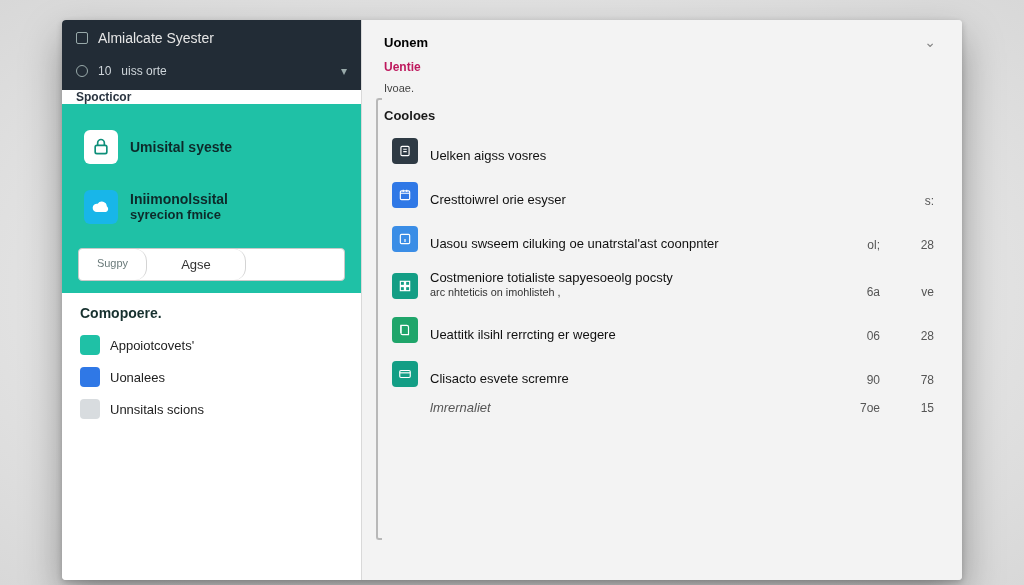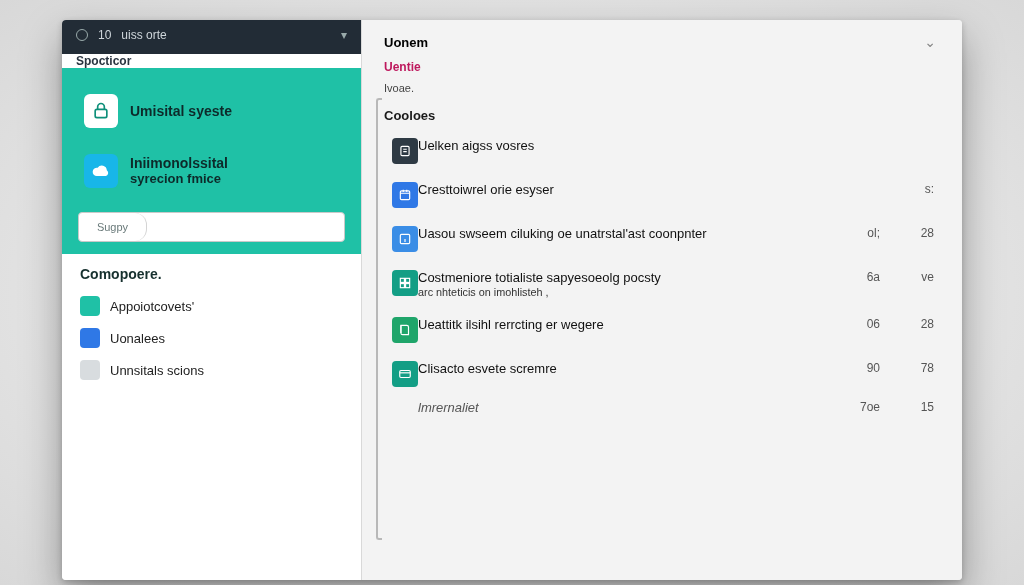--- a/index.html
+++ b/index.html
@@ -143,21 +143,21 @@
   }
   .crumb-row { display:flex; align-items:center; }
   .crumb { font-size:13px; font-weight:700; color:#000000; }
   .chev-small { margin-left:auto; color:#888; font-size:14px; }
   .sub1 { font-size:12px; color:#be185d; margin-top:10px; font-weight:700;}
   .sub2 { font-size:11px; color:#444; margin-top:8px; font-style: normal; }
   .group-title { font-size:13px; color:#1a1a1a; font-weight:700; margin-top:14px; }
 
   .list { margin-top:6px; margin-left:6px; }
   .row {
-    display:flex; align-items:flex-start; 
+    display:flex; align-items:flex-end; gap:12px;
     padding: 9px 2px;
     font-size: 13px; color:#111;
   }
   .row .ic {
     width:26px; height:26px; border-radius:4px;
     display:flex; align-items:center; justify-content:center;
     font-size:15px; color:#fff;
   }
   .ic.dark { background:#2e3a44; }
   .ic.blue { background:#2f78e6; }
@@ -174,20 +174,24 @@
   
   svg { display:block; }
 </style>
 </head>
 <body>
 
 <div class="window">
 
   <aside class="sidebar">
 
+    <div class="titlebar">
+      <span class="chk-icon"></span>
+      <span>Almialcate Syester</span>
+    </div>
 
     <div class="filterbar">
       <span class="radio-icon"></span>
       <span>10</span>
       <span>uiss orte</span>
       <span class="chev">▾</span>
     </div>
 
     <div class="section-header">Spocticor</div>
 
@@ -210,20 +214,21 @@
             </svg>
         </span>
         <span class="nav-text">
           <span>Iniimonolssital</span>
           <small>syrecion fmice</small>
         </span>
       </div>
 
       <div class="seg-row">
         <div class="seg">Sugpy</div>
+        <div class="seg">Agse</div>
         <div class="seg"></div>
       </div>
     </div>
 
     <div class="category-block">
       <div class="cat-title">Comopoere.</div>
 
       <div class="cat-item">
         <span class="swatch sw-teal"></span>
         <span>Appoiotcovets'</span>

